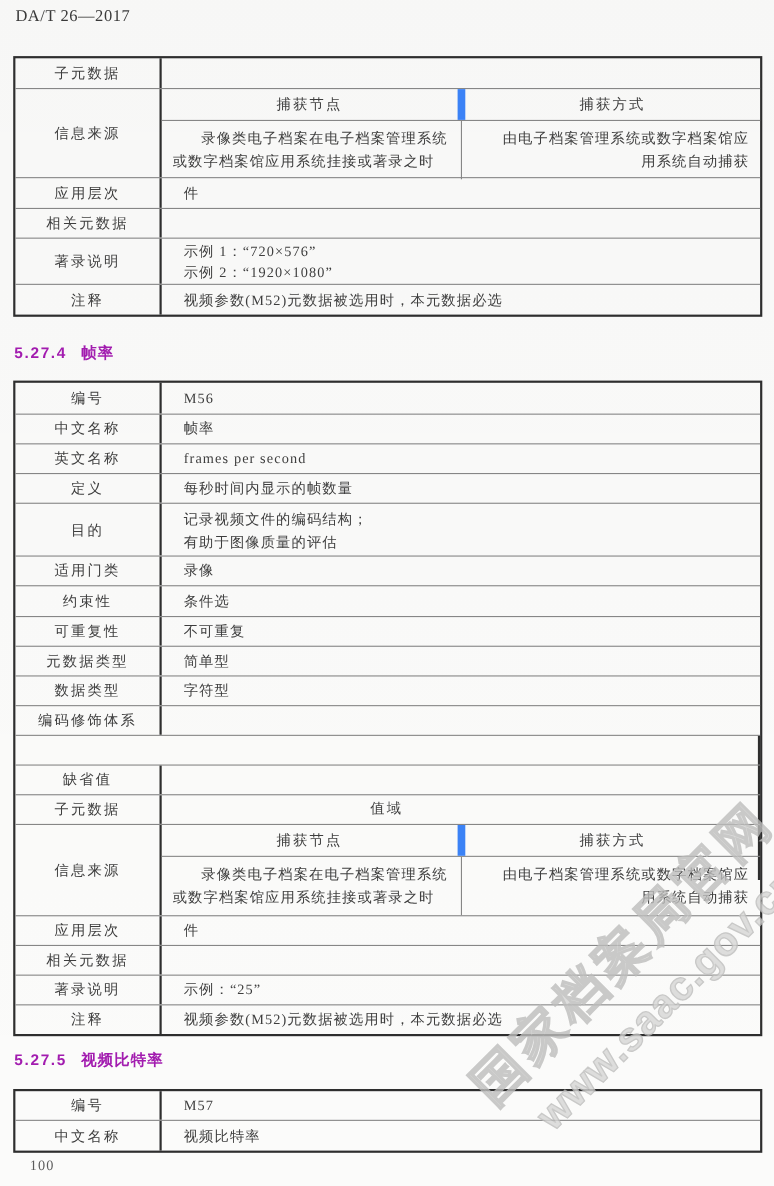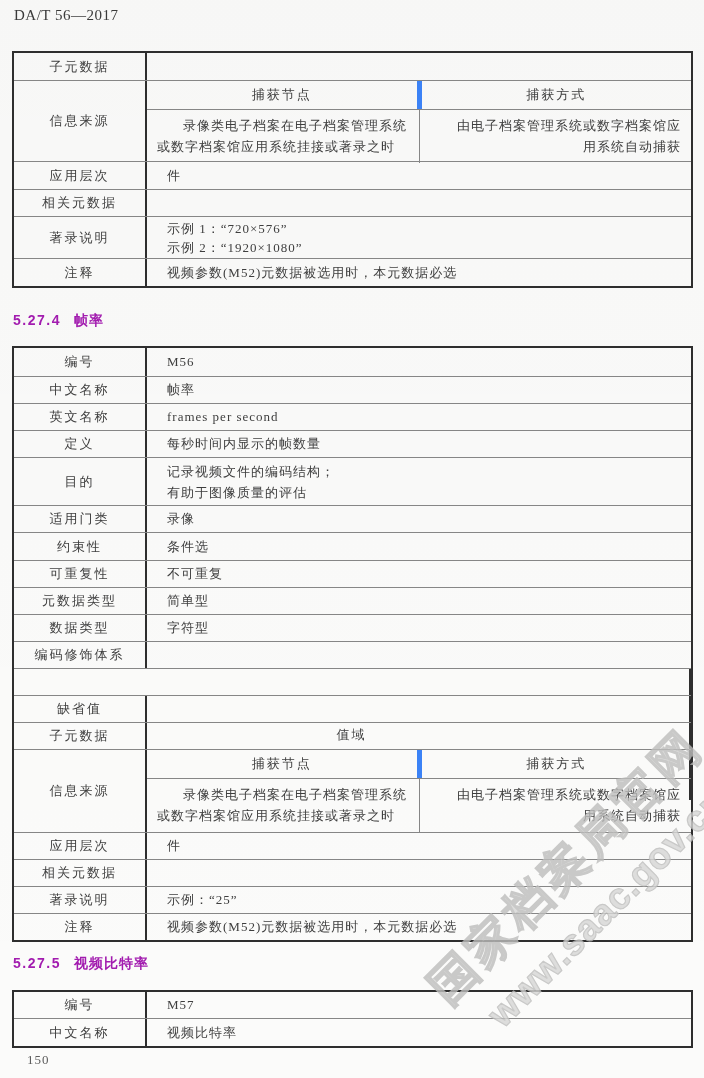--- a/index.html
+++ b/index.html
@@ -35,21 +35,21 @@
     flex:1;display:flex;align-items:center;
     padding:0 10px 0 20px;letter-spacing:1px;min-width:0;
   }
   .val-multi{
     flex:1;display:flex;flex-direction:column;justify-content:center;
     padding:0 10px 0 20px;letter-spacing:1px;line-height:19px;min-width:0;
   }
   .src-body{flex:1;display:flex;flex-direction:column;min-width:0;}
   .src-head{display:flex;flex:0 0 28px;border-bottom:1px solid #868686;}
   .src-h{flex:1;display:flex;align-items:center;justify-content:center;letter-spacing:2px;}
-  .src-h2{border-left:5px solid #3b82f6;}
+  .src-h2{border-left:7px solid #3b82f6;}
   .src-cells{display:flex;flex:1;}
   .src-c{flex:1;padding:5px 10px 6px 10px;line-height:21px;text-indent:2em;letter-spacing:1px;}
   .src-c2{border-left:1px solid #868686;text-align:right;}
   .section-heading{
     position:absolute;left:13px;
     font-family:"Liberation Sans","DejaVu Sans",sans-serif;
     font-weight:700;font-size:14px;color:#a21caf;letter-spacing:1px;
   }
   .section-heading .num{margin-right:13px;letter-spacing:1.5px;}
   .page-number{
@@ -68,21 +68,21 @@
     color:#d6d6d5;-webkit-text-stroke:1.5px #bdbdbc;
   }
   .wm2{
     font-size:37px;letter-spacing:1px;font-weight:700;margin-top:6px;
     color:#d6d6d5;-webkit-text-stroke:1.2px #bdbdbc;
   }
 </style>
 </head>
 <body>
 
-<div class="doc-header">DA/T 56—2017</div>
+<div class="doc-header">DA/T 26—2017</div>
 
 <div class="tbl" id="table1" style="top:51px;">
   <div class="trow" style="height:27px;">
     <div class="lab">子元数据</div>
     <div class="val"></div>
   </div>
   <div class="trow" style="height:80px;">
     <div class="lab">信息来源</div>
     <div class="src-body">
       <div class="src-head">
@@ -218,18 +218,18 @@
   <div class="trow" style="height:26px;">
     <div class="lab">编号</div>
     <div class="val">M57</div>
   </div>
   <div class="trow" style="height:27px;">
     <div class="lab">中文名称</div>
     <div class="val">视频比特率</div>
   </div>
 </div>
 
-<div class="page-number">150</div>
+<div class="page-number">100</div>
 
 <div class="watermark">
   <div class="wm1">国家档案局官网</div>
   <div class="wm2">www.saac.gov.cn</div>
 </div>
 
 </body></html>

